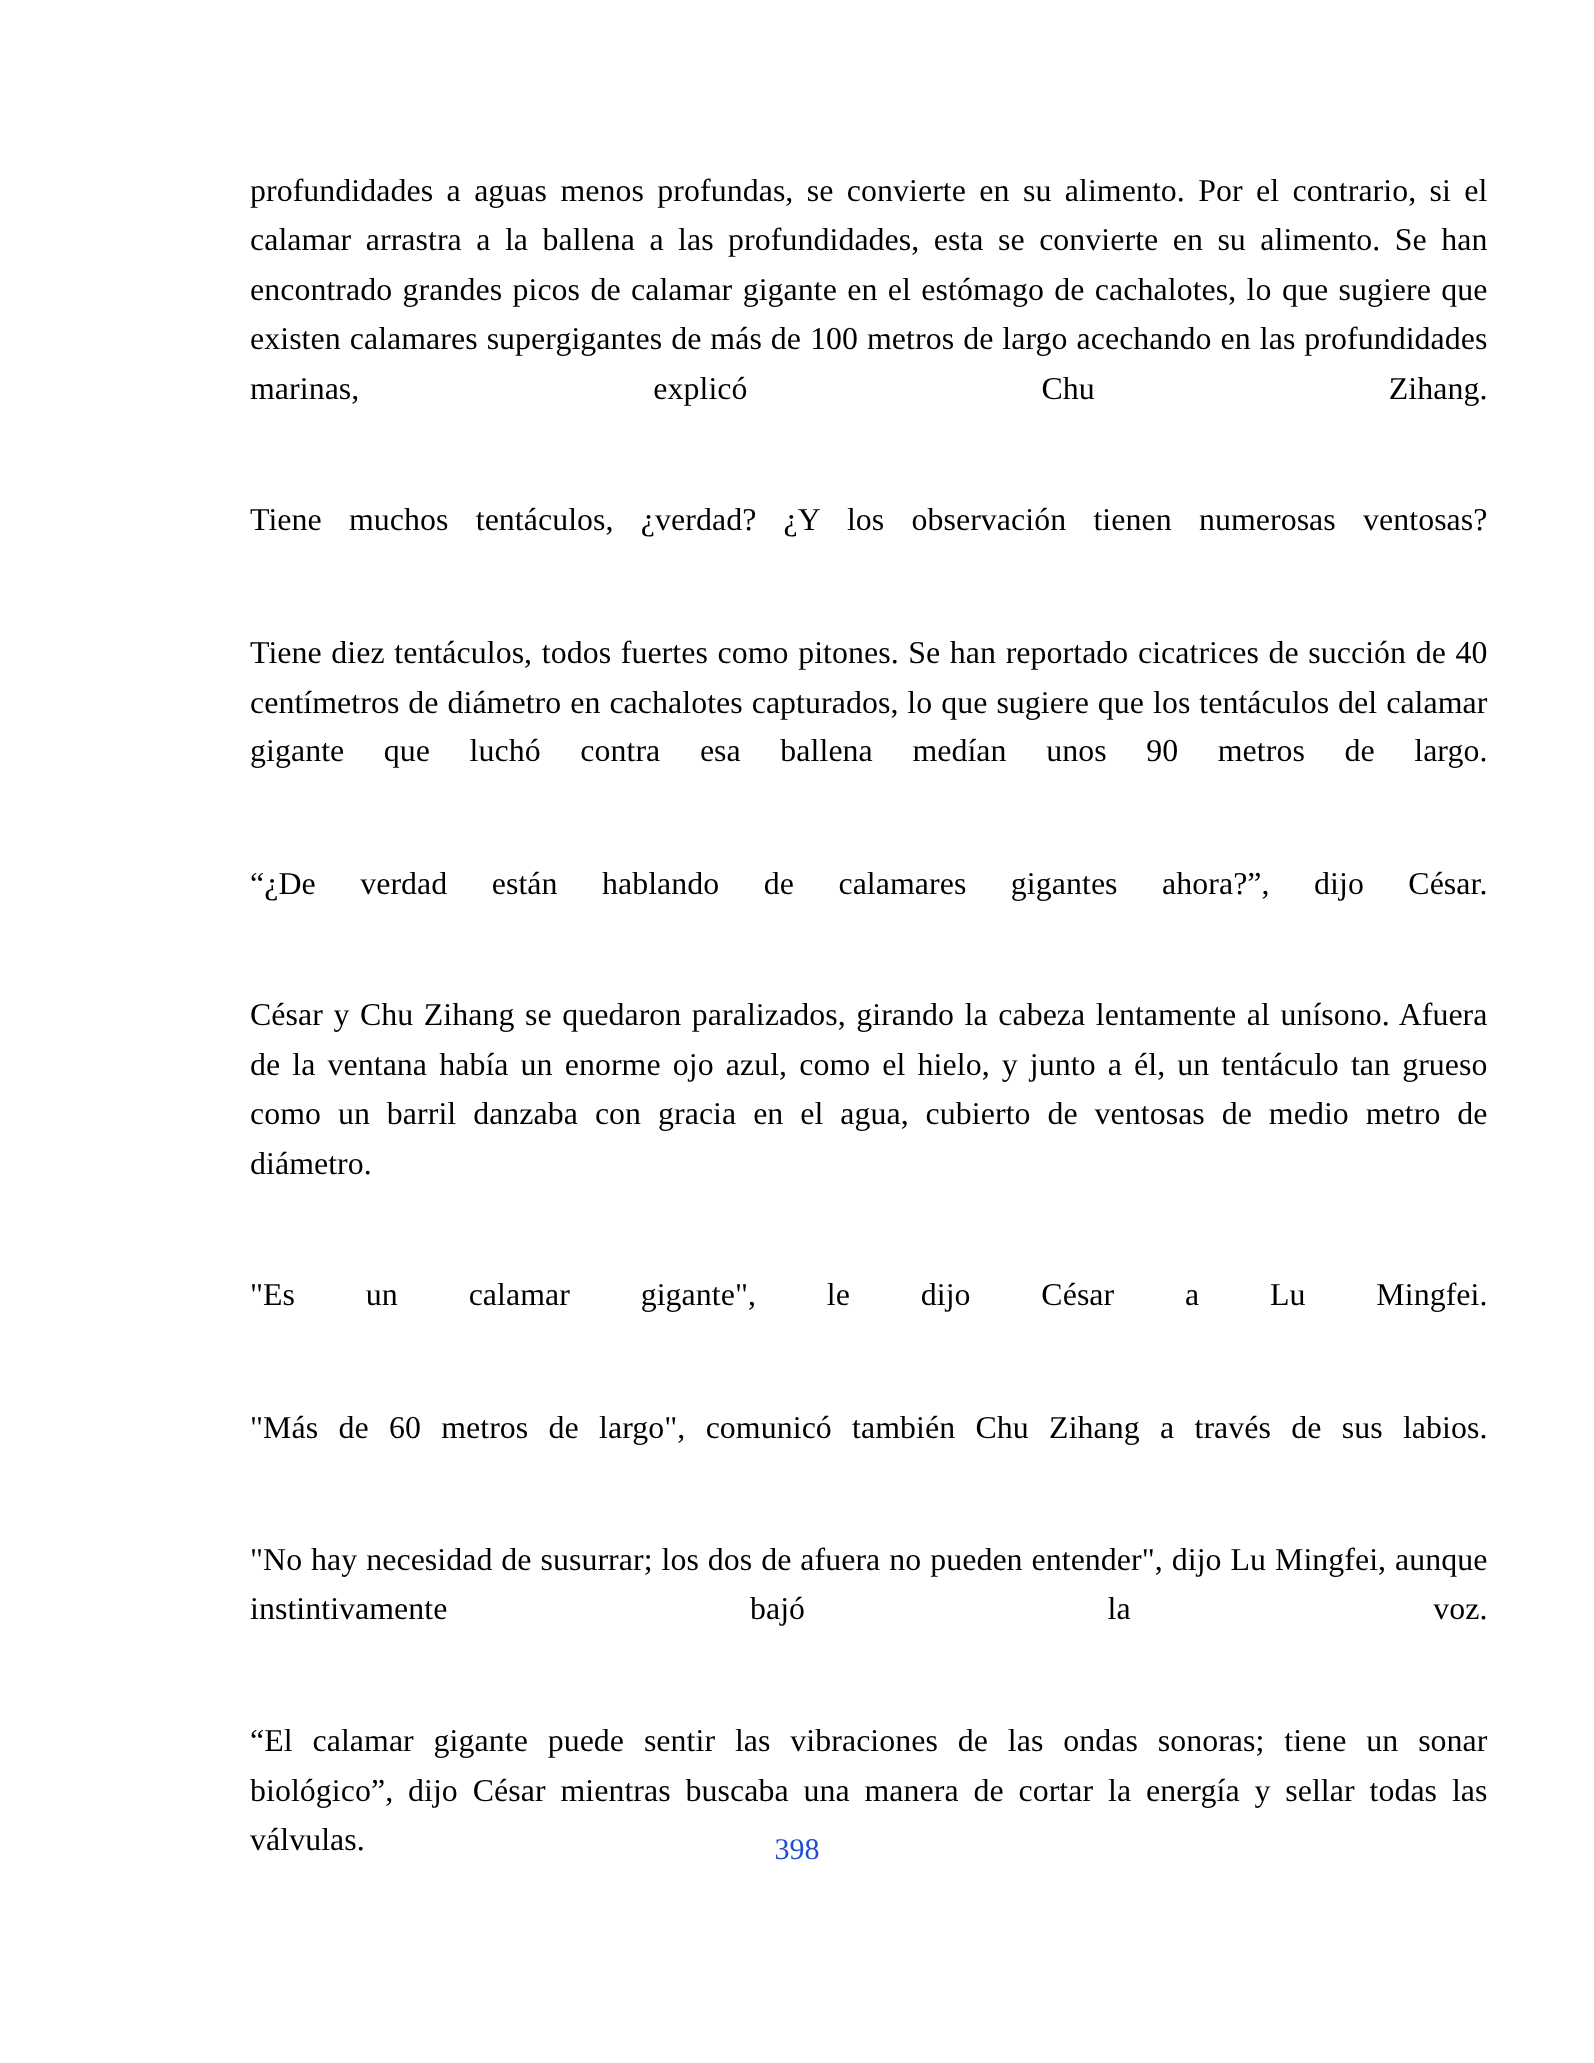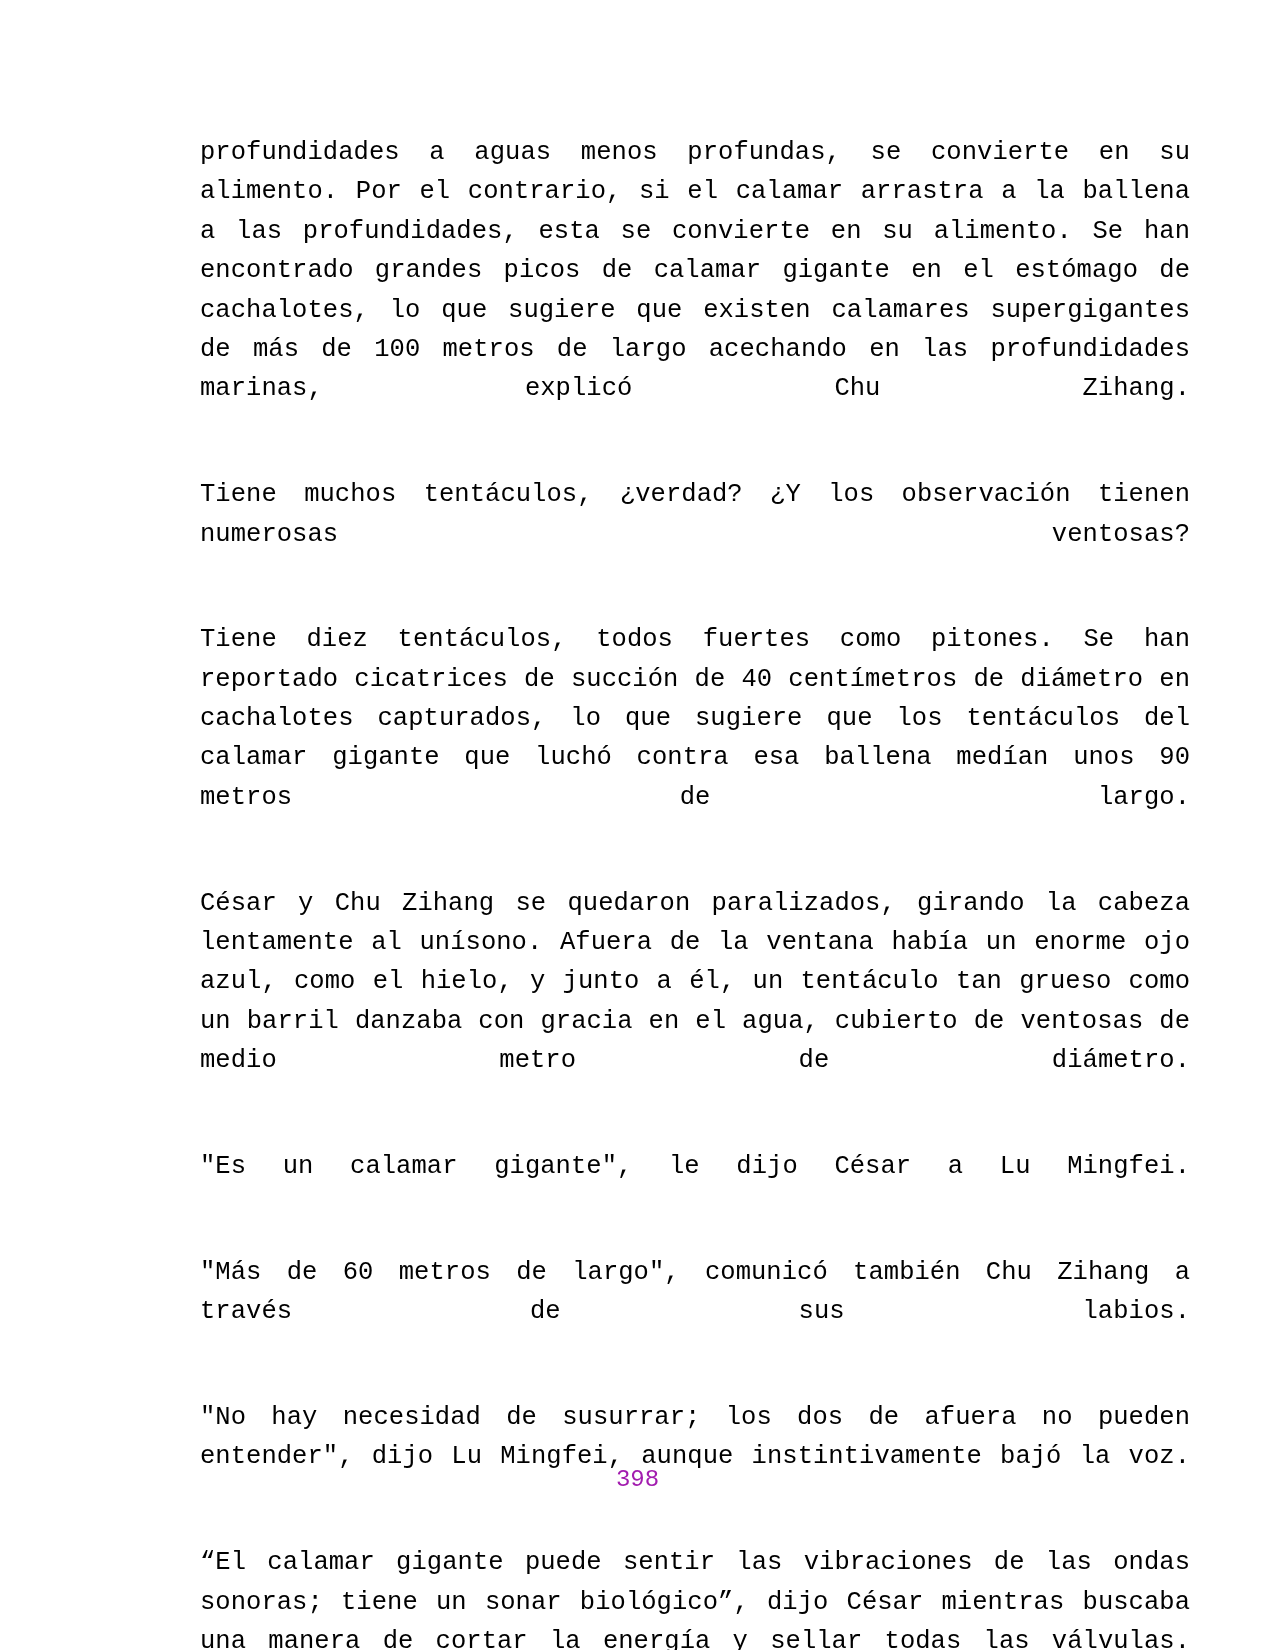--- a/index.html
+++ b/index.html
@@ -13,21 +13,20 @@
     color: #000000;
   }
   .page {
     position: relative;
     width: 1161px;
     height: 1650px;
     margin: 0 auto;
     background: #ffffff;
     box-sizing: border-box;
     overflow: hidden;
-    font-family: Liberation Mono, monospace;
   }
   .text-column {
     position: absolute;
     left: 143px;
     top: 133px;
     width: 990px;
   }
   p.para {
     margin: 0 0 27px 0;
     font-size: 25.5px;
@@ -50,32 +49,33 @@
     height: 0;
   }
   .page-number {
     position: absolute;
     left: 0;
     right: 0;
     top: 1468px;
     text-align: center;
     font-size: 24px;
     line-height: 1;
-    color: #a21caf;
+    color: #1d4ed8;
   }
 </style>
 </head>
 <body>
 
 <div class="page">
 
   <div class="text-column">
     <p class="para">profundidades a aguas menos profundas, se convierte en su alimento. Por el contrario, si el calamar arrastra a la ballena a las profundidades, esta se convierte en su alimento. Se han encontrado grandes picos de calamar gigante en el estómago de cachalotes, lo que sugiere que existen calamares supergigantes de más de 100 metros de largo acechando en las profundidades marinas, explicó Chu Zihang.</p>
     <p class="para">Tiene muchos tentáculos, ¿verdad? ¿Y los observación tienen numerosas ventosas?</p>
     <p class="para">Tiene diez tentáculos, todos fuertes como pitones. Se han reportado cicatrices de succión de 40 centímetros de diámetro en cachalotes capturados, lo que sugiere que los tentáculos del calamar gigante que luchó contra esa ballena medían unos 90 metros de largo.</p>
+    <p class="para">“¿De verdad están hablando de calamares gigantes ahora?”, dijo César.</p>
     <p class="para">César y Chu Zihang se quedaron paralizados, girando la cabeza lentamente al unísono. Afuera de la ventana había un enorme ojo azul, como el hielo, y junto a él, un tentáculo tan grueso como un barril danzaba con gracia en el agua, cubierto de ventosas de medio metro de diámetro.</p>
     <p class="para">"Es un calamar gigante", le dijo César a Lu Mingfei.</p>
     <p class="para">"Más de 60 metros de largo", comunicó también Chu Zihang a través de sus labios.</p>
     <p class="para">"No hay necesidad de susurrar; los dos de afuera no pueden entender", dijo Lu Mingfei, aunque instintivamente bajó la voz.</p>
     <p class="para">“El calamar gigante puede sentir las vibraciones de las ondas sonoras; tiene un sonar biológico”, dijo César mientras buscaba una manera de cortar la energía y sellar todas las válvulas.</p>
 
   </div>
 
   <div class="page-number">398</div>
 

